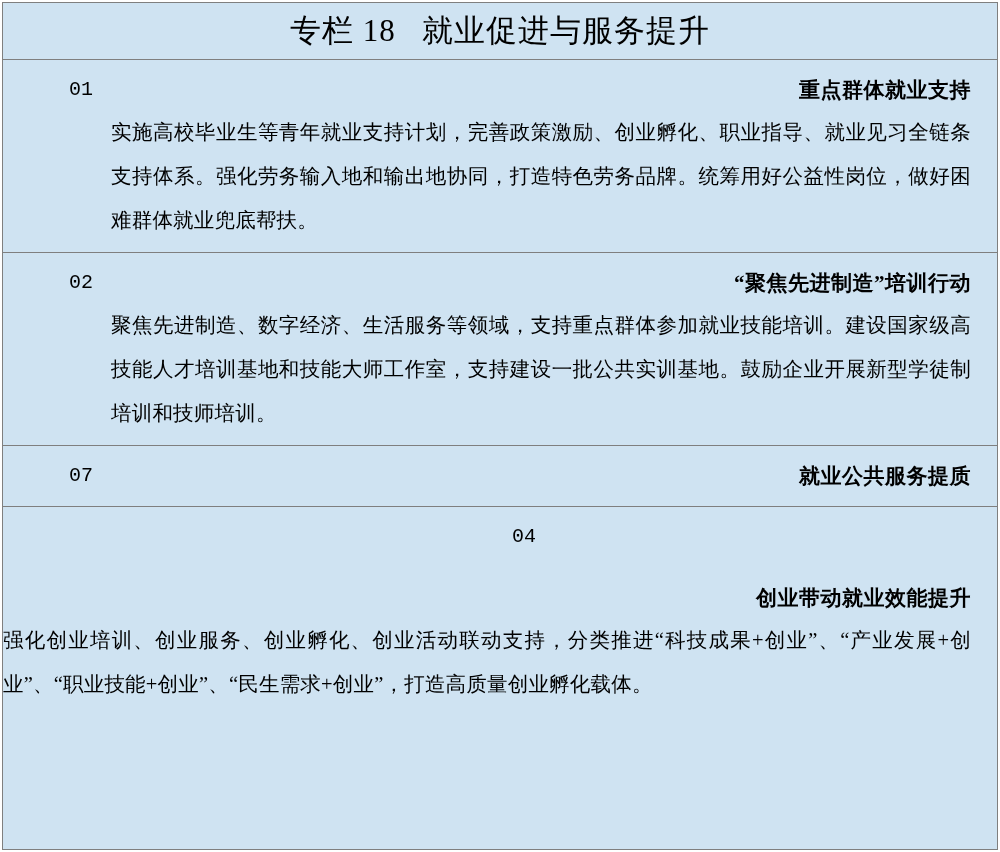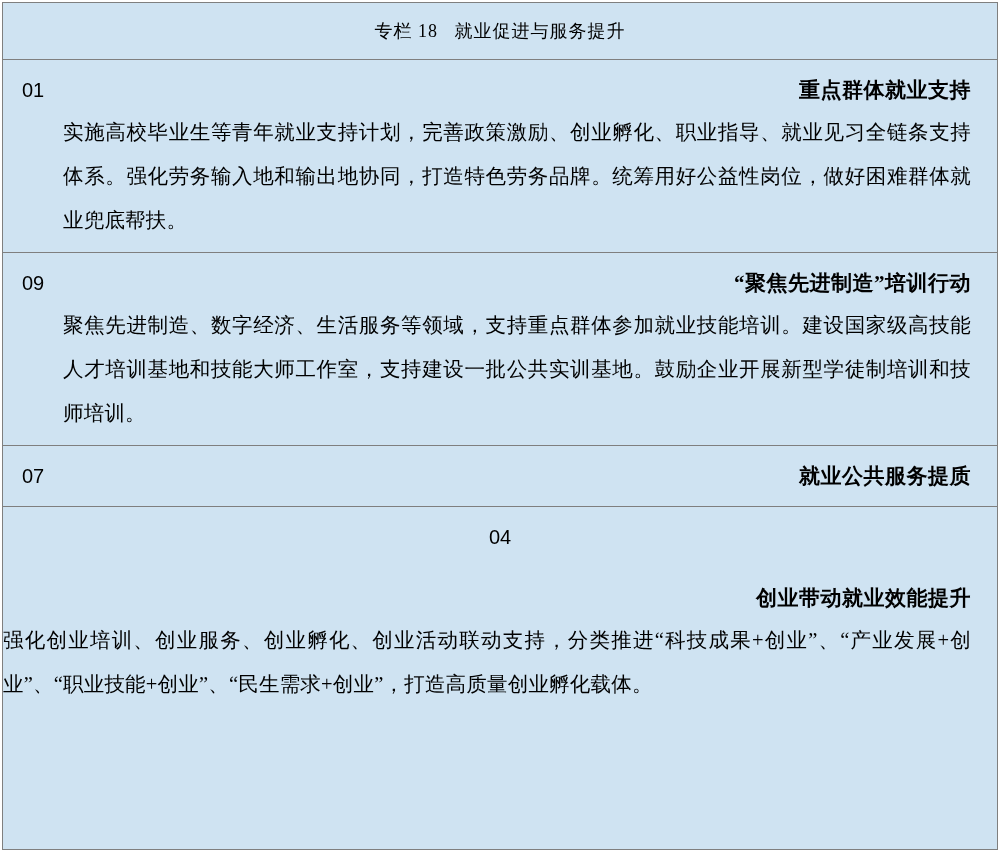--- a/index.html
+++ b/index.html
@@ -29,21 +29,21 @@
     display: flex;
     flex-direction: column;
   }
   .box-title {
     flex: 0 0 auto;
     height: 56px;
     display: flex;
     align-items: center;
     justify-content: center;
     border-bottom: 1px solid #7f7f7f;
-    font-size: 18px;
+    font-size: 31px;
     letter-spacing: 1px;
     color: #000000;
     font-family: "Liberation Serif", "DejaVu Serif", serif;
   }
   .box-title .t-main {
     white-space: pre;
   }
   .items {
     flex: 1 1 auto;
     display: flex;
@@ -59,22 +59,23 @@
   .item:last-child {
     border-bottom: none;
     flex-direction: column;
   }
   .item-num {
     flex: 0 0 60px;
     text-align: center;
     font-size: 20px;
     line-height: 34px;
     color: #000000;
-    font-family: Liberation Sans, sans-serif;
+    font-family: Liberation Mono, monospace;
     padding-top: 1px;
+    margin-left: 48px;
   }
   .item-body {
     flex: 1 1 auto;
     padding-right: 26px;
   }
   .item-head {
     font-size: 21px;
     font-weight: bold;
     line-height: 36px;
     color: #000000;
@@ -105,21 +106,21 @@
 
       <div class="item">
         <div class="item-num">01</div>
         <div class="item-body">
           <div class="item-head">重点群体就业支持</div>
           <div class="item-text">实施高校毕业生等青年就业支持计划，完善政策激励、创业孵化、职业指导、就业见习全链条支持体系。强化劳务输入地和输出地协同，打造特色劳务品牌。统筹用好公益性岗位，做好困难群体就业兜底帮扶。</div>
         </div>
       </div>
 
       <div class="item">
-        <div class="item-num">09</div>
+        <div class="item-num">02</div>
         <div class="item-body">
           <div class="item-head">“聚焦先进制造”培训行动</div>
           <div class="item-text">聚焦先进制造、数字经济、生活服务等领域，支持重点群体参加就业技能培训。建设国家级高技能人才培训基地和技能大师工作室，支持建设一批公共实训基地。鼓励企业开展新型学徒制培训和技师培训。</div>
         </div>
       </div>
 
       <div class="item">
         <div class="item-num">07</div>
         <div class="item-body">
           <div class="item-head">就业公共服务提质</div>

